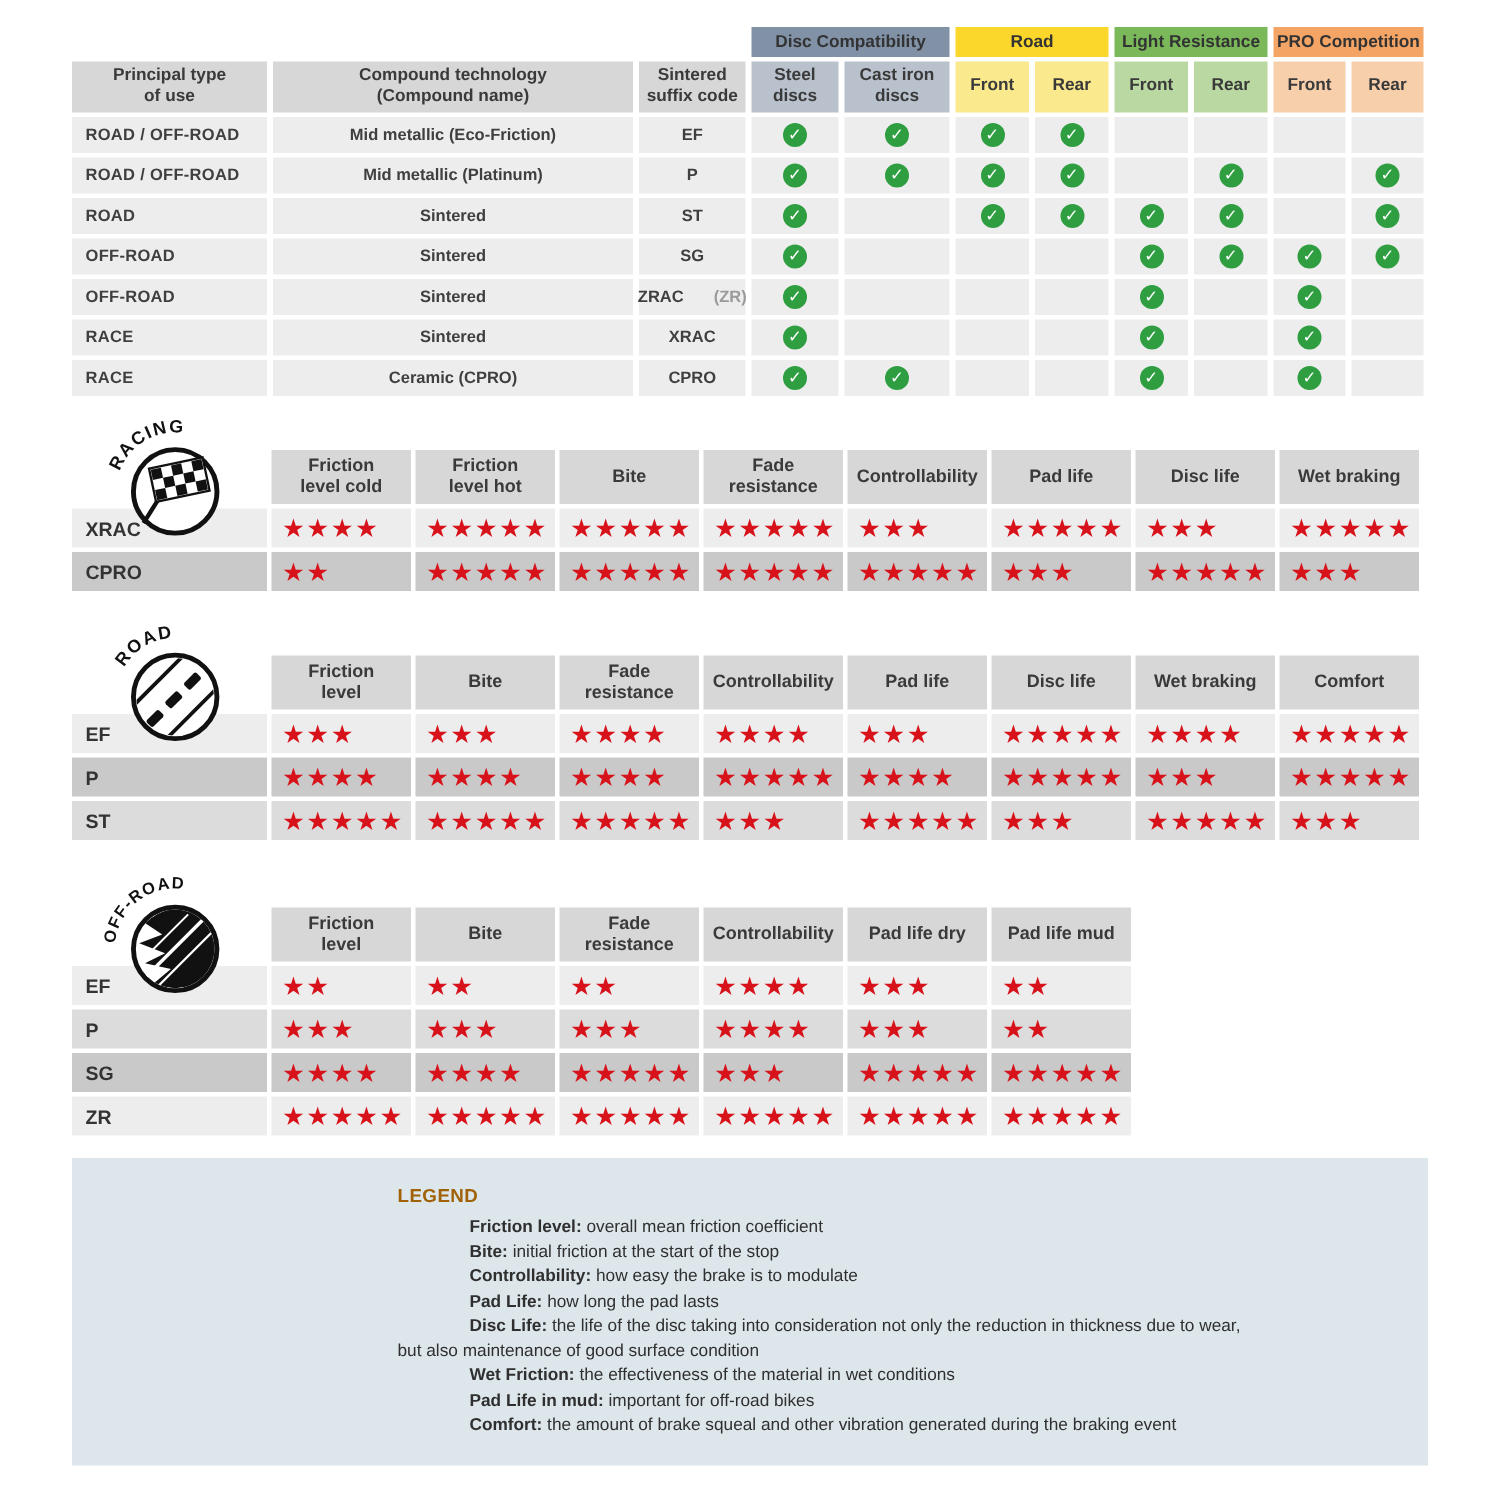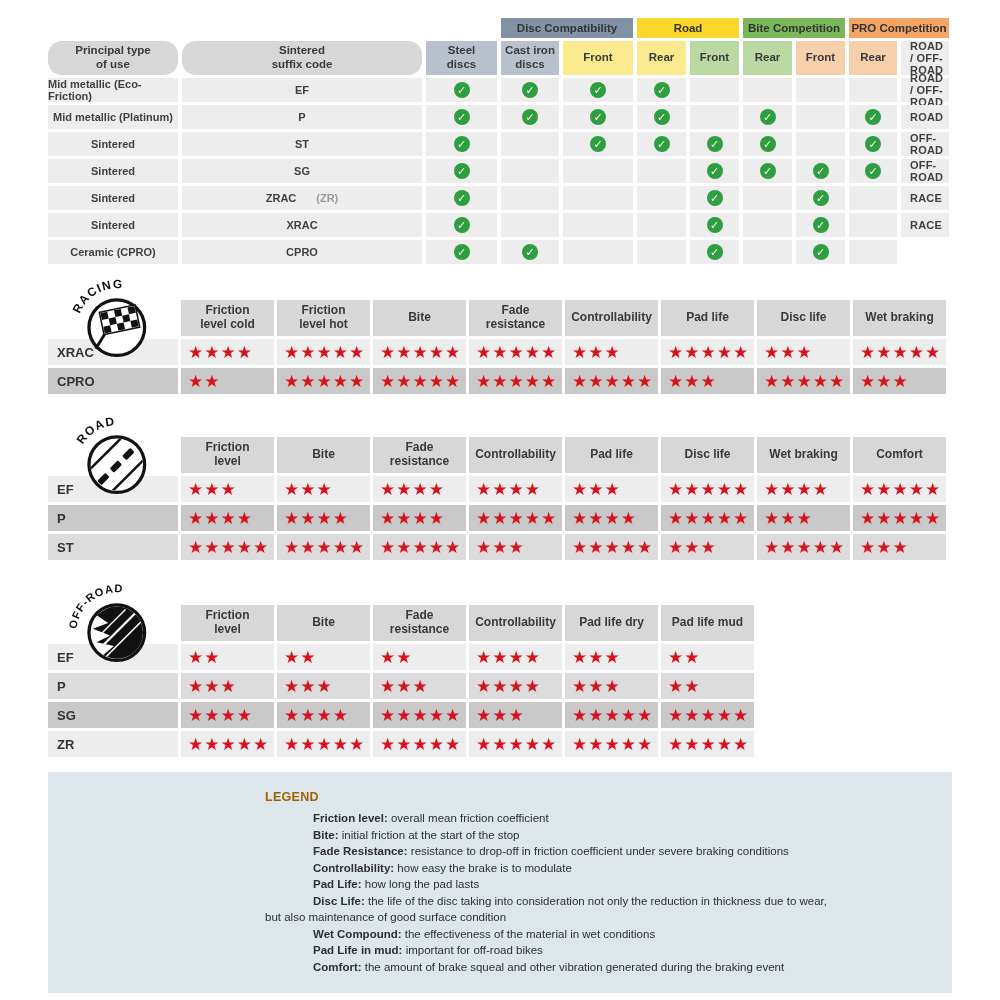--- a/index.html
+++ b/index.html
@@ -10,21 +10,21 @@
   .wrap{padding:18px 0 0 48px;}
   
   .compat-grid{
     display:grid;
     grid-template-columns:130px 240px 71px 58px 70px 49px 49px 49px 49px 48px 48px;
     column-gap:4px;row-gap:3px;width:803px;
   }
   .cell{display:flex;align-items:center;justify-content:center;box-sizing:border-box;}
   .spacer{background:transparent;}
   .group-head{font-size:11.5px;font-weight:bold;color:#333;}
-  .col-head{background:#d7d7d7;font-size:11.5px;font-weight:bold;text-align:center;white-space:pre-line;line-height:1.2;color:#3a3a3a;border-radius:14px;}
+  .col-head{background:#d7d7d7;font-size:11.5px;font-weight:bold;text-align:center;white-space:pre-line;line-height:1.2;color:#3a3a3a;}
   .sub-head{font-size:11.5px;font-weight:bold;text-align:center;white-space:pre-line;line-height:1.2;color:#3a3a3a;}
   .data-cell{background:#ededed;font-size:11px;font-weight:bold;color:#3f3f3f;}
   .use-cell{justify-content:flex-start;padding-left:9px;letter-spacing:.2px;}
   .code-note{color:#9a9a9a;margin-left:20px;}
   .check{width:16px;height:16px;border-radius:50%;color:#fff;font-size:11px;font-weight:bold;display:flex;align-items:center;justify-content:center;line-height:1;}
   
   .rating-section{position:relative;}
   .section-icon{position:absolute;left:16px;top:-30px;}
   .rating-grid{display:grid;gap:3px;}
   .rate-head{background:#d7d7d7;font-size:12px;font-weight:bold;text-align:center;white-space:pre-line;line-height:1.15;color:#3a3a3a;}
@@ -42,24 +42,26 @@
 </style>
 </head>
 <body>
 
 <div class="wrap">
 
   <div class="compat-grid" style="grid-template-rows: 20px 34px repeat(7, 24px);">
       <div class="cell spacer" style="grid-column: 1 / span 3;"></div>
       <div class="cell group-head" style="grid-column: span 2; background: rgb(130, 146, 166);">Disc Compatibility</div>
       <div class="cell group-head" style="grid-column: span 2; background: rgb(251, 215, 44);">Road</div>
-      <div class="cell group-head" style="grid-column: span 2; background: rgb(122, 184, 89);">Bite Competition</div>
+      <div class="cell group-head" style="grid-column: span 2; background: rgb(122, 184, 89);">Light Resistance</div>
       <div class="cell group-head" style="grid-column: span 2; background: rgb(244, 165, 102);">PRO Competition</div>
       <div class="cell col-head">Principal type
 of use</div>
+      <div class="cell col-head">Compound technology
+(Compound name)</div>
       <div class="cell col-head">Sintered
 suffix code</div>
       <div class="cell sub-head" style="background: rgb(184, 193, 204);">Steel
 discs</div>
       <div class="cell sub-head" style="background: rgb(184, 193, 204);">Cast iron
 discs</div>
       <div class="cell sub-head" style="background: rgb(250, 233, 141);">Front</div>
       <div class="cell sub-head" style="background: rgb(250, 233, 141);">Rear</div>
       <div class="cell sub-head" style="background: rgb(186, 217, 162);">Front</div>
       <div class="cell sub-head" style="background: rgb(186, 217, 162);">Rear</div>
@@ -378,22 +380,21 @@
       </div>
   </section>
 
 </div>
 
 <div class="legend-box" style="background: rgb(221, 230, 235);">
   <div class="legend-title" style="color: #a16207;">LEGEND</div>
   <div id="legend-items">
       <div class="legend-line"><span class="legend-term">Friction level:</span> overall mean friction coefficient</div>
       <div class="legend-line"><span class="legend-term">Bite:</span> initial friction at the start of the stop</div>
-      <div class="legend-line"><span class="legend-term">Fade Resistance:</span> resistance to drop-off in friction coefficient under severe braking conditions</div>
       <div class="legend-line"><span class="legend-term">Controllability:</span> how easy the brake is to modulate</div>
       <div class="legend-line"><span class="legend-term">Pad Life:</span> how long the pad lasts</div>
       <div class="legend-line"><span class="legend-term">Disc Life:</span> the life of the disc taking into consideration not only the reduction in thickness due to wear,</div>
       <div class="legend-line">but also maintenance of good surface condition</div>
-      <div class="legend-line"><span class="legend-term">Wet Compound:</span> the effectiveness of the material in wet conditions</div>
+      <div class="legend-line"><span class="legend-term">Wet Friction:</span> the effectiveness of the material in wet conditions</div>
       <div class="legend-line"><span class="legend-term">Pad Life in mud:</span> important for off-road bikes</div>
       <div class="legend-line"><span class="legend-term">Comfort:</span> the amount of brake squeal and other vibration generated during the braking event</div>
     </div>
 </div>
 
 </body></html>

